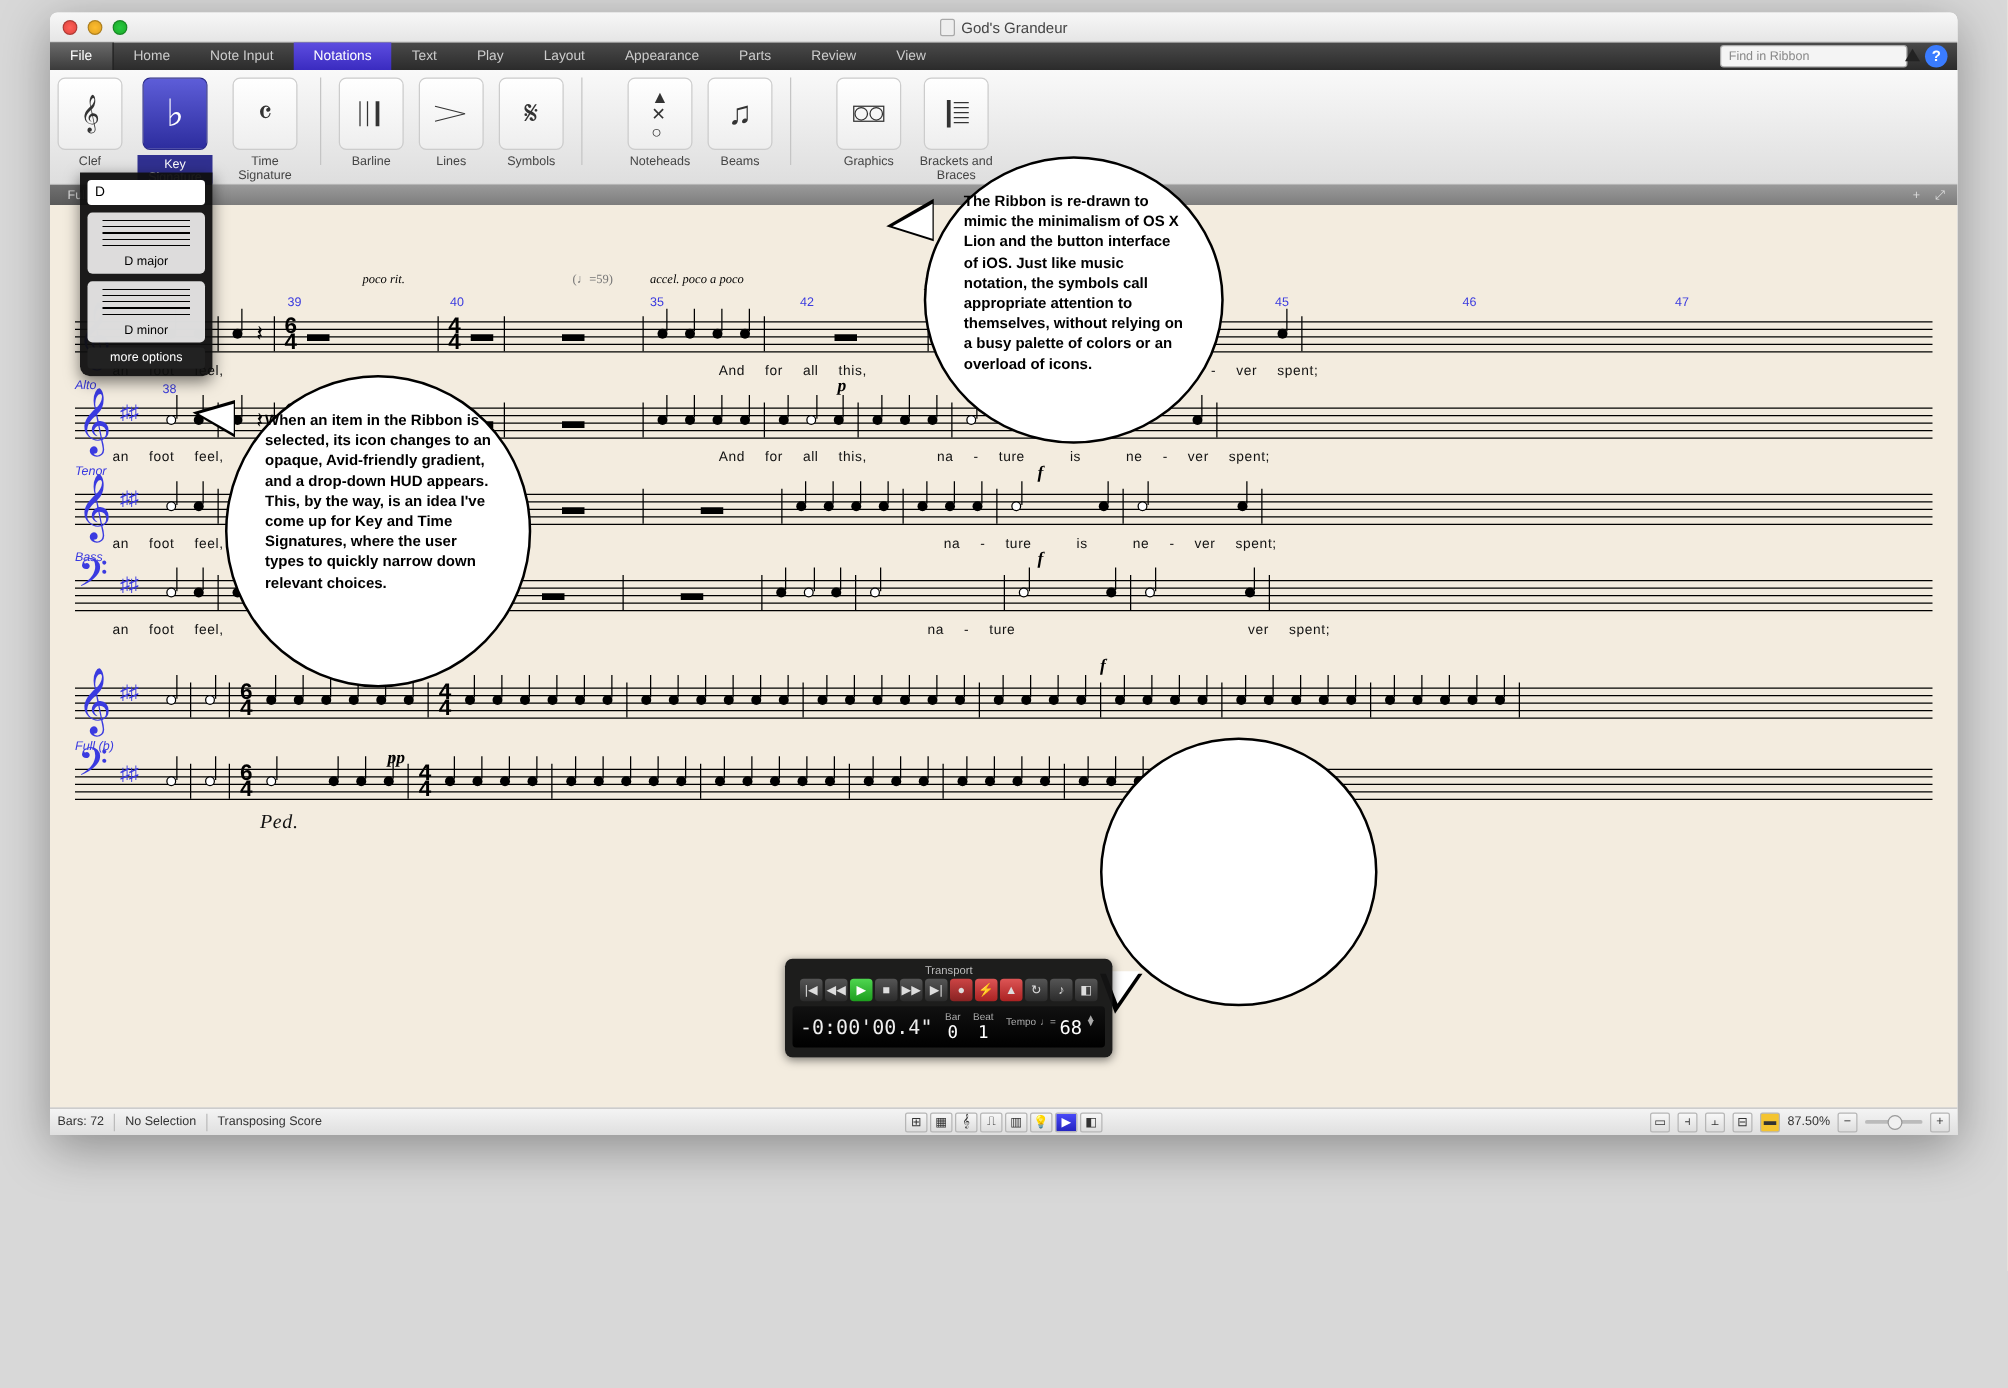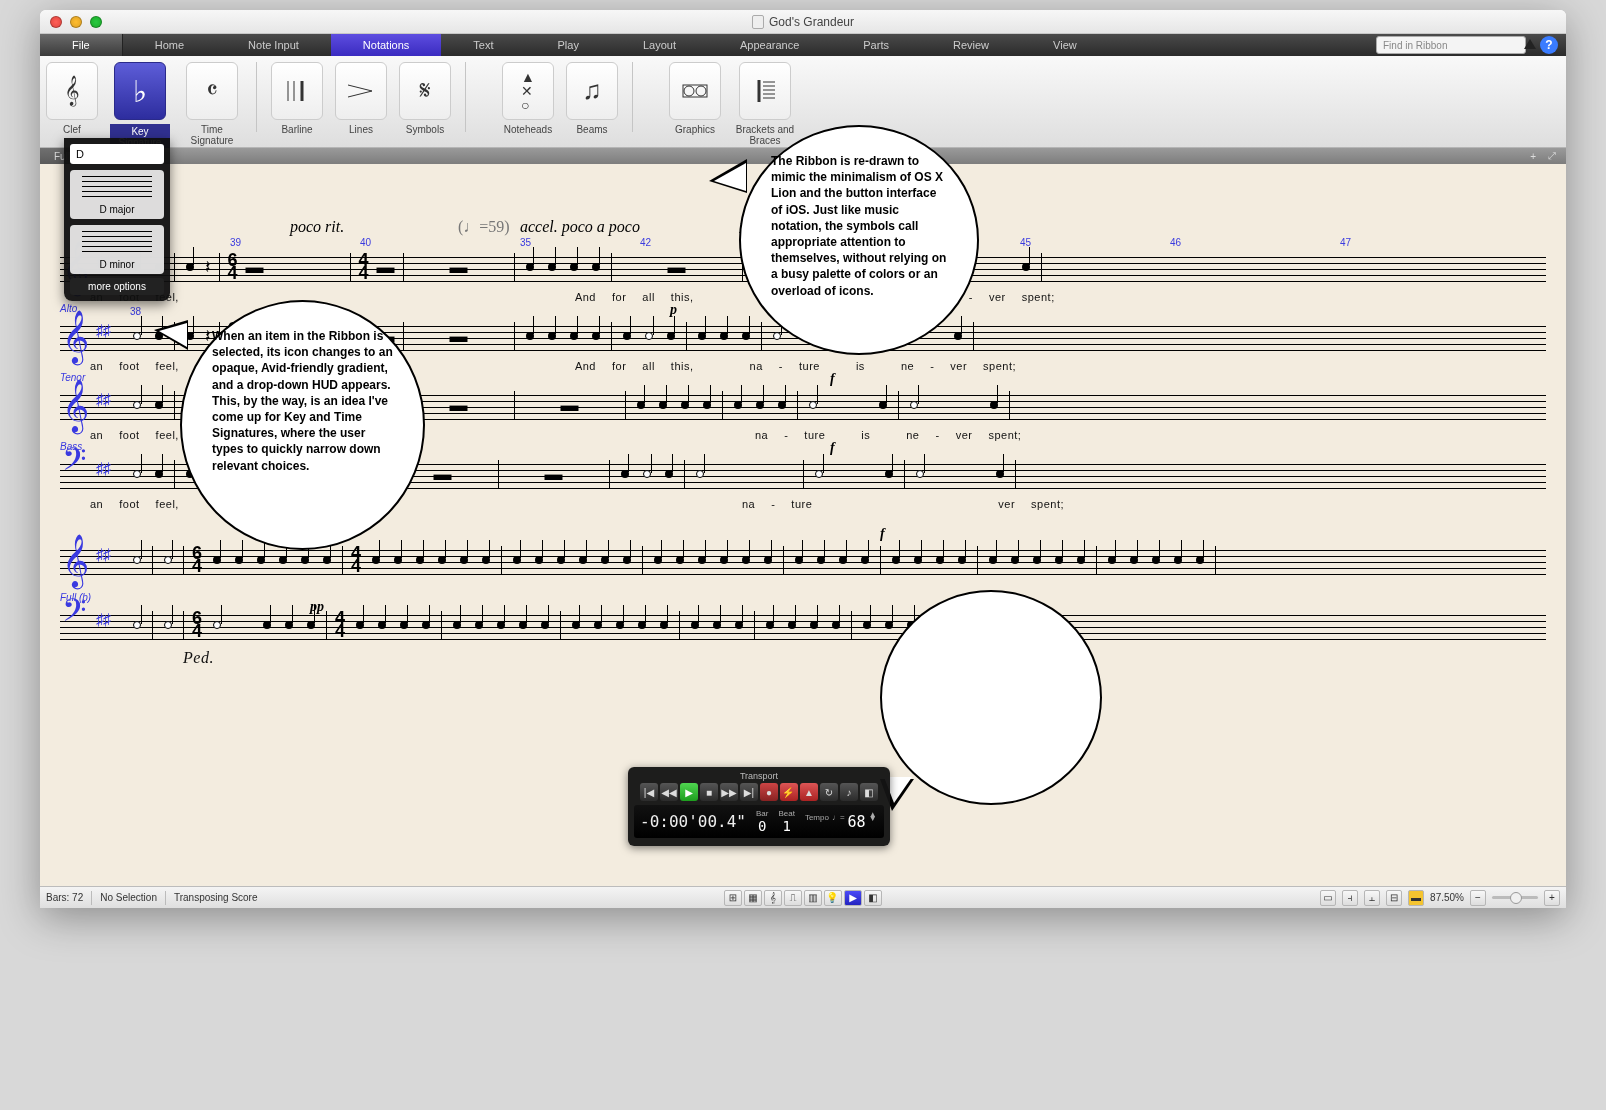--- a/index.html
+++ b/index.html
@@ -11,21 +11,21 @@
 .traffic { display:flex; gap:8px; margin-left:10px;}
 .t-dot { width:12px; height:12px; border-radius:50%; border:1px solid rgba(0,0,0,.25);}
 .t-close{background:radial-gradient(#ff6058,#e0443e);}
 .t-min{background:radial-gradient(#ffbd2e,#dea123);}
 .t-max{background:radial-gradient(#28c940,#1aab29);}
 .win-title{ position:absolute; left:50%; transform:translateX(-50%); font-size:12px; color:#444; display:flex; align-items:center; gap:5px;}
 .doc-icon{width:12px;height:14px;background:#eee;border:1px solid #aaa;border-radius:2px;}
 
 
 .tabrow { height:22px; background:linear-gradient(#4a4a4a,#2b2b2b); display:flex; align-items:center; font-size:11px; color:#ccc; position:relative;}
-.tabrow .tab { padding:0 32px; cursor:pointer; height:100%; display:flex; align-items:center;text-align:center;}
+.tabrow .tab { padding:0 16px; cursor:pointer; height:100%; display:flex; align-items:center;text-align:center;}
 .tabrow .tab.file { background:linear-gradient(#6a6a6a,#3b3b3b); color:#fff; border-right:1px solid #222;}
 .tabrow .tab.active { background:linear-gradient(#5d4de0,#3a2bc0); color:#fff;}
 .tabrow .find { position:absolute; right:40px; top:2px; width:150px; height:18px; background:#f4f4f4; border:1px solid #aaa; border-radius:3px; font-size:10px; padding:0 6px; color:#888; display:flex; align-items:center;}
 .tabrow .help{ position:absolute; right:8px; top:2px; width:18px;height:18px;border-radius:50%;background:#3a7cff;color:#fff;display:flex;align-items:center;justify-content:center;font-size:12px;font-weight:bold;}
 .tabrow .tri{position:absolute;right:30px;top:5px;width:0;height:0;border-left:6px solid transparent;border-right:6px solid transparent;border-bottom:10px solid #222;}
 
 
 .ribbon{ height:92px; background:linear-gradient(#f9f9f9,#dedede); border-bottom:1px solid #b5b5b5; display:flex; align-items:flex-start; padding:6px 0 0 0; gap:0;}
 .rgroup{ display:flex; flex-direction:column; align-items:center; font-size:10px; color:#444; padding:0 6px;}
 .rgroup .btns{ display:flex; gap:4px;}
@@ -53,21 +53,21 @@
 .ks{ position:absolute; left:36px; top:6px; color:#3a3ae0; font-size:16px; letter-spacing:-1px;}
 .barno{ position:absolute; top:-10px; font-size:10px; color:#3a3adf;}
 .lyrics{ font-size:11px; color:#111; margin-top:-8px; margin-left:30px; display:flex; gap:16px;letter-spacing:.5px;}
 .notes{ position:absolute; left:70px; right:0; top:0; height:100%; display:flex; align-items:center; gap:8px; overflow:hidden;}
 .timesig{ font-family:serif; font-size:18px; font-weight:bold; display:flex; flex-direction:column; line-height:.7;}
 .barline{ width:1px; height:28px; background:#000;}
 .note{ width:8px;height:8px;background:#000;border-radius:50%;position:relative;margin:0 3px;}
 .note::after{content:"";position:absolute;left:7px;top:-20px;width:1px;height:22px;background:#000;}
 .note.h{background:#fff;border:1.5px solid #000;}
 .rest{ font-family:serif;font-size:18px;}
-.expr{ position:absolute; top:-16px; font-size:16px; font-family:Georgia,serif; font-style:italic;}
+.expr{ position:absolute; top:-16px; font-size:10px; font-family:Georgia,serif; font-style:italic;}
 .dyn{ font-family:Georgia,serif; font-weight:bold; font-style:italic; font-size:14px;}
 
 
 .hud{ position:absolute; left:64px; top:138px; width:106px; background:rgba(15,15,15,.95); border-radius:0 0 8px 8px; padding:6px; color:#fff; box-shadow:0 4px 12px rgba(0,0,0,.5); z-index:50;}
 .hud input{ width:100%; height:20px; border:none; border-radius:3px; padding:0 6px; font-size:11px; background:#fff; color:#000;}
 .hud .choice{ background:rgba(255,255,255,.85); color:#000; border-radius:4px; margin-top:6px; padding:4px; text-align:center; font-size:10px;}
 .hud .mini-staff{height:24px;background:repeating-linear-gradient(#000,#000 1px,transparent 1px,transparent 5px);margin:2px 8px 4px;position:relative;}
 .hud .more{ text-align:center; font-size:10px; margin-top:4px; background:#222; padding:3px; border-radius:3px;}
 
 
@@ -730,21 +730,21 @@
             <div class="note"></div>
             <div class="barline"></div>
           <div class="note"></div>
             <div class="note"></div>
             <div class="note"></div>
             <div class="note"></div>
             <div class="barline"></div>
         </div>
       </div>
       <div class="lyrics">
-          <span class="ped" style="margin-left:93px">Ped.</span>
+          <span class="ped" style="margin-left:118px">Ped.</span>
         </div>
     </div>
 
     <div class="transport">
       <div class="tp-title">Transport</div>
       <div class="tp-btns">
         <div class="tp-btn">|◀</div>
         <div class="tp-btn">◀◀</div>
         <div class="tp-btn play">▶</div>
         <div class="tp-btn">■</div>

